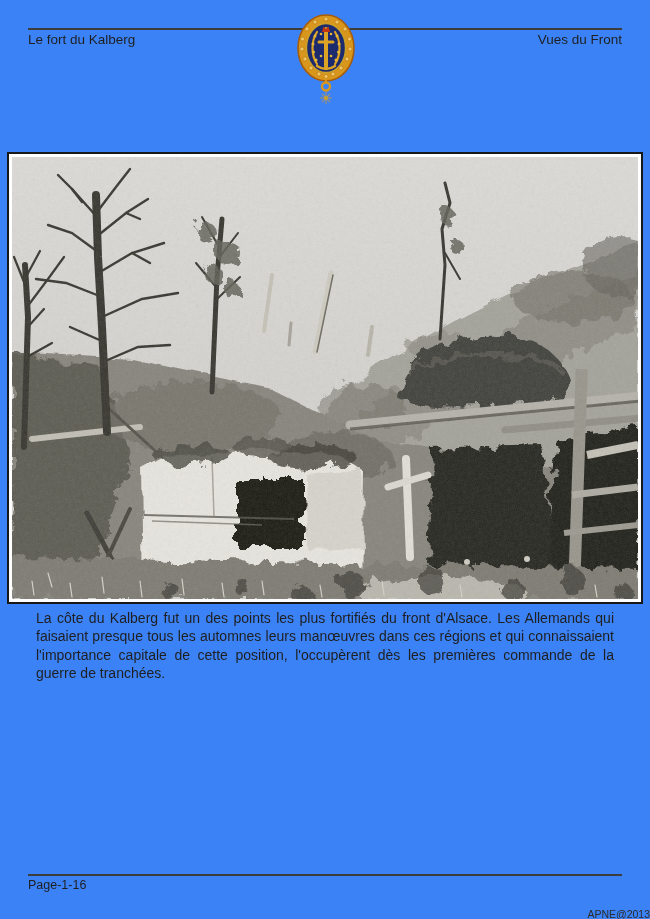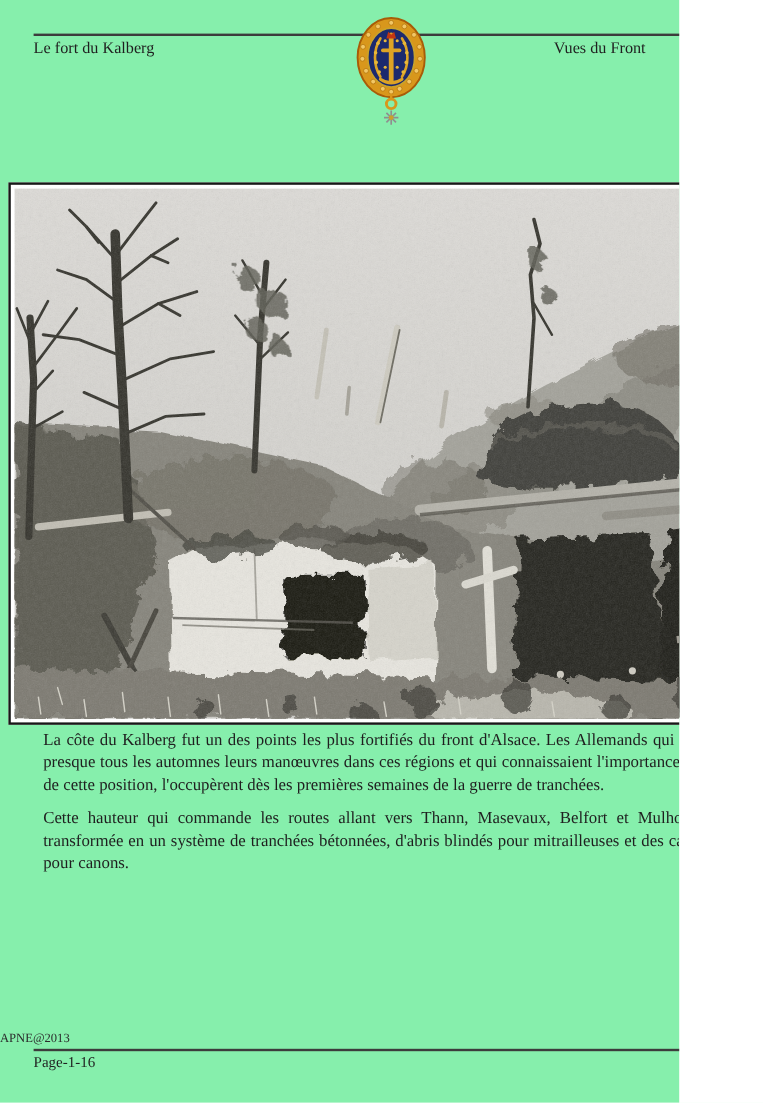--- a/index.html
+++ b/index.html
@@ -1,18 +1,18 @@
 <!DOCTYPE html>
 <html><head>
 <meta charset="utf-8">
 <style>
   html,body{margin:0;padding:0;background:#ffffff;}
   .page{
-    position:relative;width:566px;height:919px;background:#86efac;overflow:hidden;
-    font-family:Liberation Serif, serif;color:#1f1f1f;
+    position:relative;width:650px;height:919px;background:#3b82f6;overflow:hidden;
+    font-family:Liberation Sans, sans-serif;color:#1f1f1f;
   }
   
   .rule{position:absolute;height:2px;background:#3c3c3c;}
   .header-rule{left:28px;top:28px;width:594px;}
   .header-left{position:absolute;left:28px;top:32px;font-size:13.5px;}
   .header-right{position:absolute;right:28px;top:32px;font-size:13.5px;text-align:center;}
   .emblem{position:absolute;left:295px;top:12px;width:62px;height:94px;}
   
   .photo-frame{
     position:absolute;left:7px;top:152px;width:626px;height:442px;
@@ -21,21 +21,21 @@
   .photo-frame svg{display:block;}
   
   .article{
     position:absolute;left:36px;top:609px;width:578px;
     font-size:14px;line-height:18.4px;text-align:justify;
   }
   .article p{margin:0 0 10px 0;}
   
   .footer-rule{left:28px;top:874px;width:594px;}
   .footer-page{position:absolute;left:28px;top:878px;font-size:12.5px;}
-  .footer-credit{position:absolute;left:0;top:860px;width:650px;text-align:left;font-size:10.5px;color:#2b2b2b;}
+  .footer-credit{position:absolute;left:0;top:908px;width:650px;text-align:right;font-size:10.5px;color:#2b2b2b;}
 </style>
 </head>
 <body>
 
 <div class="page">
 
   <div class="rule header-rule"></div>
   <div class="header-left">Le fort du Kalberg</div>
   <div class="header-right">Vues du Front</div>
 
@@ -280,21 +280,20 @@
             <path d="M40,430 L36,416"></path>
         </g>
       </g>
 
       <rect width="626" height="442" filter="url(#grain)" opacity="0.15"></rect>
       <rect width="626" height="442" filter="url(#speckle)" opacity="0.08"></rect>
     </svg>
   </div>
 
   <div class="article">
-    <p>La côte du Kalberg fut un des points les plus fortifiés du front d'Alsace. Les Allemands qui faisaient presque tous les automnes leurs manœuvres dans ces régions et qui connaissaient l'importance capitale de cette position, l'occupèrent dès les premières semaines de la guerre de tranchées.</p>
-    <p>Cette hauteur qui commande les routes allant vers Thann, Masevaux, Belfort et Mulhouse, fut transformée en un système de tranchées bétonnées, d'abris blindés pour mitrailleuses et des casemates pour canons.</p>
+    <p>La côte du Kalberg fut un des points les plus fortifiés du front d'Alsace. Les Allemands qui faisaient presque tous les automnes leurs manœuvres dans ces régions et qui connaissaient l'importance capitale de cette position, l'occupèrent dès les premières commande de la guerre de tranchées.</p>
   </div>
 
   <div class="rule footer-rule"></div>
   <div class="footer-page">Page-1-16</div>
   <div class="footer-credit">APNE@2013</div>
 
 </div>
 
 </body></html>

